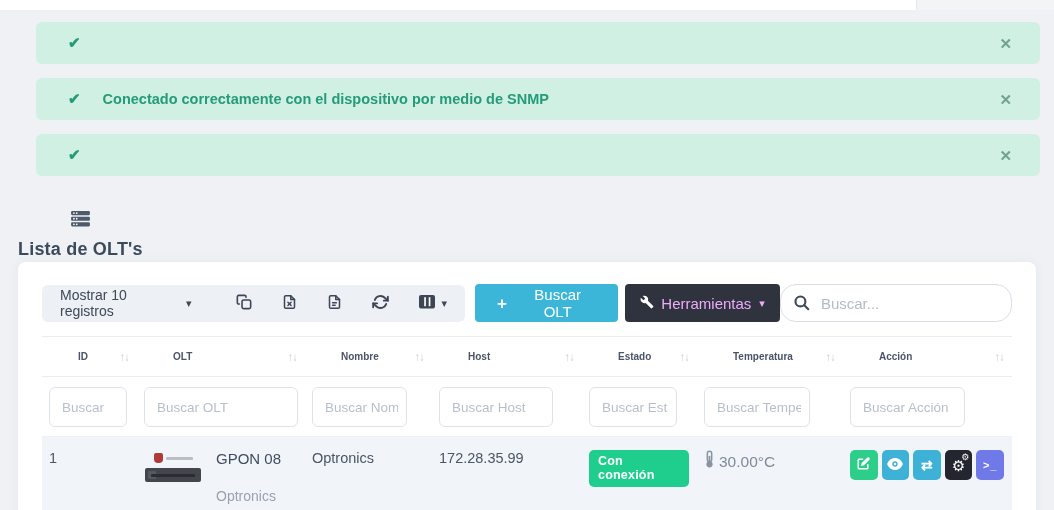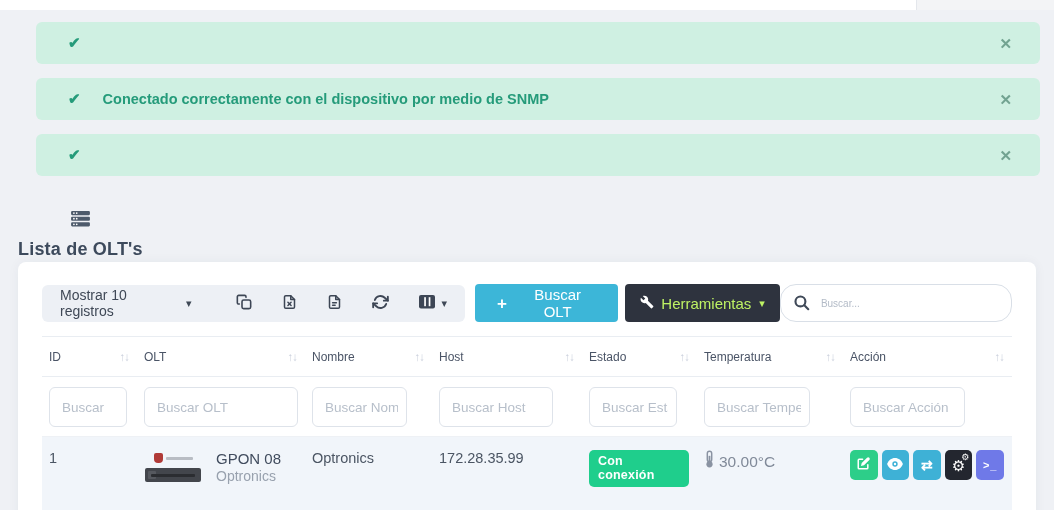--- a/index.html
+++ b/index.html
@@ -54,43 +54,43 @@
     display:flex; align-items:center; color:#3d4655;
   }
   .tool-btn .caret { font-size:11px; margin-left:7px; color:#3f4856; }
 
   .btn-add {
     margin-left:10px; height:38px; background:#3cb6d8; color:#fff; border:none; border-radius:4px;
     font-family:inherit; font-size:15px; padding:0 22px; display:flex; align-items:center; gap:12px; cursor:pointer;
   }
   .btn-add .plus { font-size:17px; font-weight:700; line-height:1; }
   .btn-tools {
-    margin-left:7px; height:38px; background:#2e333e; color:#bef264; border:none; border-radius:4px;
+    margin-left:7px; height:38px; background:#2e333e; color:#f0abfc; border:none; border-radius:4px;
     font-family:inherit; font-size:15px; padding:0 15px; display:flex; align-items:center; cursor:pointer;
   }
   .btn-tools svg { margin-right:7px; }
   .btn-tools .caret { font-size:11px; margin-left:8px; }
 
   .search-box { margin-left:auto; position:relative; width:236px; height:38px; }
   .search-box svg { position:absolute; left:13px; top:10px; }
   .search-box input {
     width:100%; height:100%; border:1px solid #d9dfe7; border-radius:16px;
-    padding:0 10px 0 40px; font-family:inherit; font-size:10px; color:#3f4958; outline:none;
+    padding:0 10px 0 40px; font-family:inherit; font-size:15px; color:#3f4958; outline:none;
   }
   .search-box input::placeholder { color:#b3bbc7; }
 
   
   table { width:970px; border-collapse:collapse; table-layout:fixed; margin-top:14px; }
   col.c-id{width:95px} col.c-olt{width:168px} col.c-nombre{width:127px} col.c-host{width:150px}
   col.c-estado{width:115px} col.c-temp{width:146px} col.c-accion{width:169px}
 
   thead tr { border-top:1px solid #e9edf2; border-bottom:1px solid #e9edf2; }
   th { height:40px; text-align:left; padding:0 8px 0 7px; cursor:pointer; }
   .th-inner { display:flex; align-items:center; justify-content:space-between; }
-  .th-label { font-size:12px; font-weight:400; color:#4a5466; }
+  .th-label { font-size:10px; font-weight:700; color:#4a5466;margin-left:29px; }
   .sort-icon { font-size:11.5px; color:#c8cedb; letter-spacing:-1px; font-weight:400; }
 
   .filter-row td { padding:10px 14px 9px 7px; border-bottom:1px solid #eef1f5; }
   .filter-row input {
     height:40px; border:1px solid #dee3ea; border-radius:6px; padding:0 8px 0 12px;
     font-family:inherit; font-size:13.5px; color:#4a5466; outline:none; background:#fff;
   }
   .filter-row input::placeholder { color:#b7bfca; }
   .f-id{width:78px} .f-olt{width:154px} .f-nombre{width:95px} .f-host{width:114px}
   .f-estado{width:88px} .f-temp{width:106px} .f-accion{width:115px}
@@ -100,21 +100,21 @@
   .cell-id { color:#515b6a; }
 
   .olt-cell { display:flex; gap:14px; }
   .device { width:58px; flex:none; padding-top:3px; }
   .device .logo { display:flex; align-items:center; gap:3px; width:fit-content; margin:0 auto 5px auto; }
   .logo-shield { width:9px; height:10px; background:#b03a37; border-radius:2px 2px 4px 4px; }
   .logo-text { width:27px; height:3px; background:#b9bdc4; border-radius:1px; }
   .chassis { width:56px; height:14px; background:#43464c; border-radius:2px; position:relative; margin:0 auto; }
   .chassis::after { content:""; position:absolute; left:6px; right:6px; top:6px; height:3px; background:#2b2d31; border-radius:1px; }
   .chassis::before { content:""; position:absolute; left:3px; top:3px; width:8px; height:8px; background:#56595f; border-radius:1px; }
-  .olt-text .model { font-size:15px; color:#414c5e; margin-bottom:1px; }
+  .olt-text .model { font-size:15px; color:#414c5e; margin-bottom:21px; }
   .olt-text .brand { font-size:14px; color:#98a1ae; }
 
   .badge {
     display:inline-block; background:#1fce8c; color:#fff; font-size:12.5px; font-weight:700;
     padding:4px 9px 5px 9px; border-radius:5px; letter-spacing:.2px;
   }
   .temp-cell { display:flex; align-items:center; gap:4px; color:#818a99; font-size:15.5px; }
 
   .actions { display:flex; gap:4px; }
   .action-btn {

